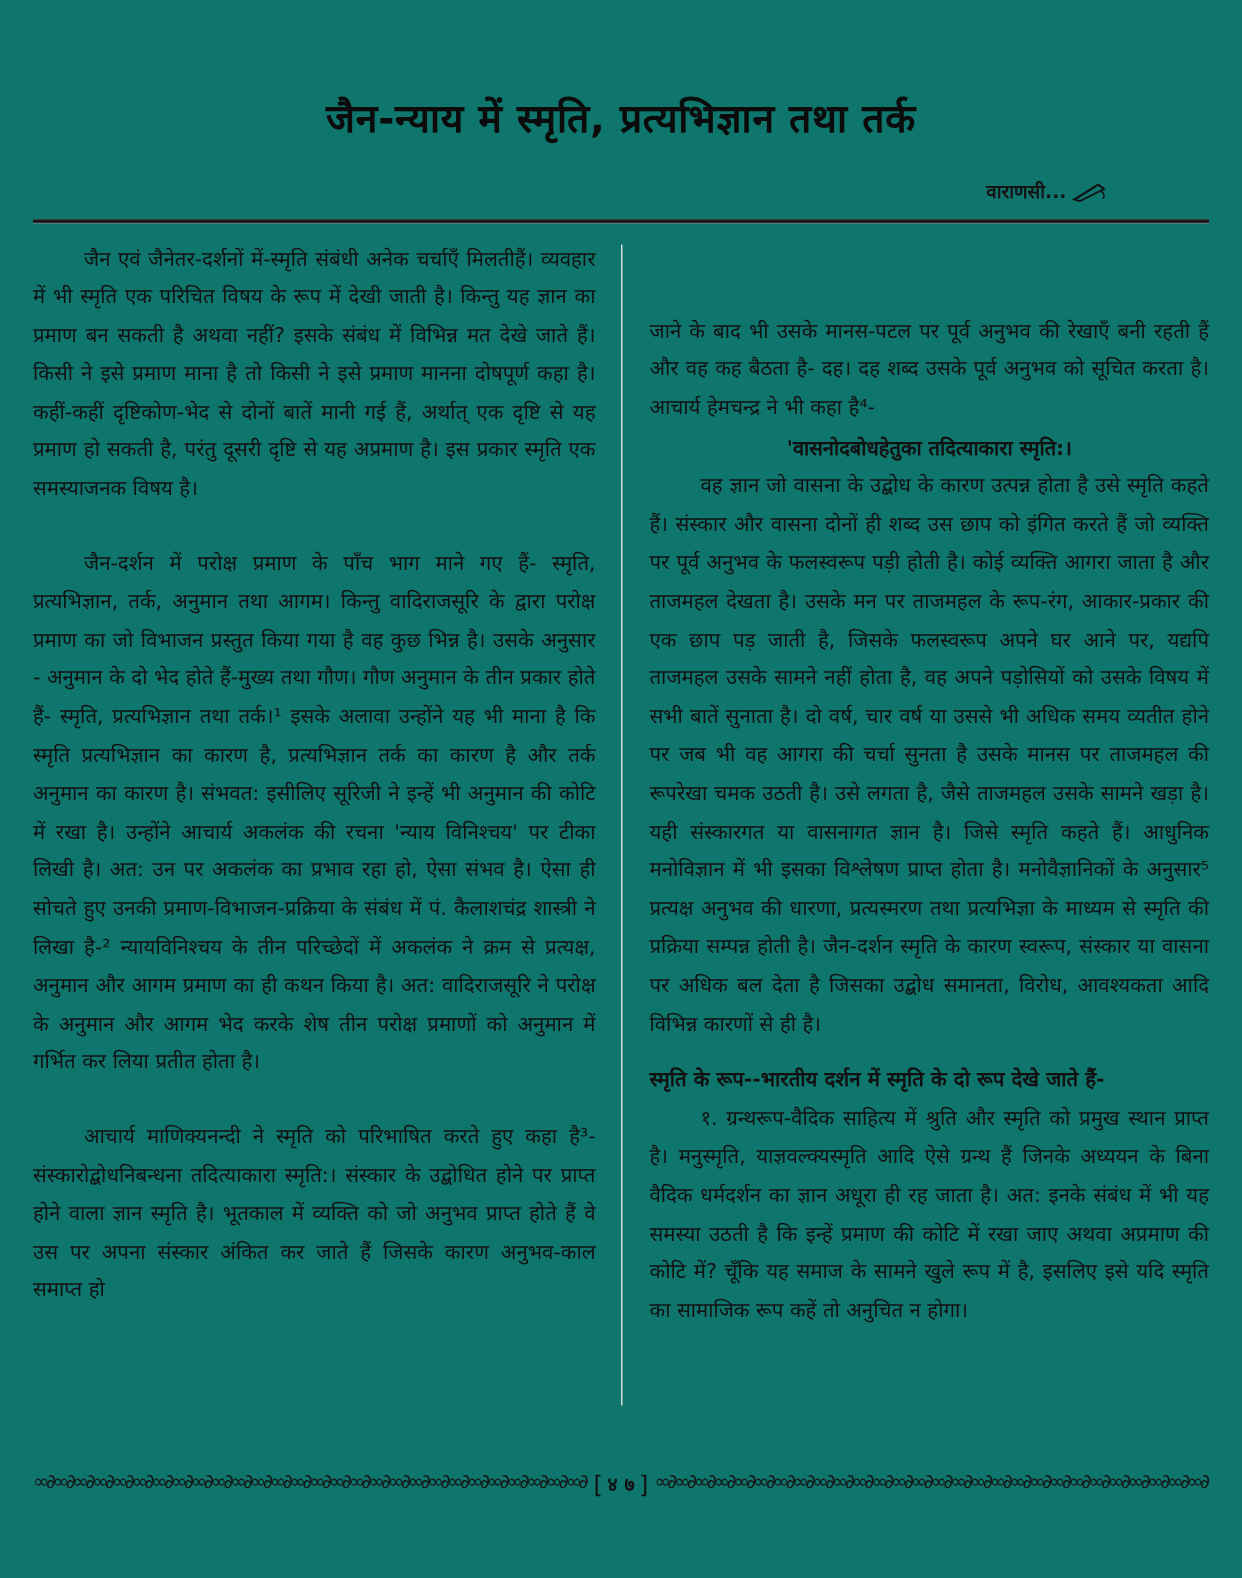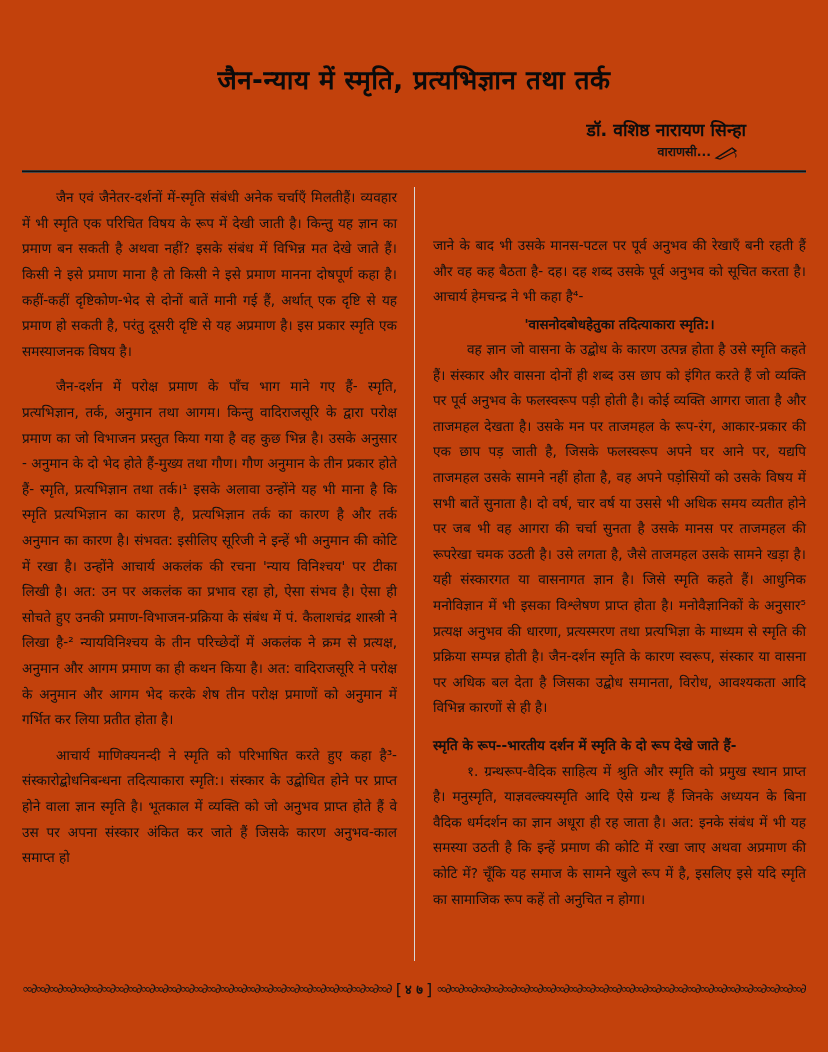--- a/index.html
+++ b/index.html
@@ -14,21 +14,21 @@
     color: #111111;
     position: relative;
     overflow: hidden;
   }
 
   .page {
     position: absolute;
     left: 0; top: 0;
     width: 828px;
     height: 1052px;
-    background: #c2410c;
+    background: #0f766e;
   }
 
   
   .title-block {
     padding-top: 64px;
     text-align: center;
   }
   .doc-title {
     font-size: 26px;
     font-weight: 700;
@@ -105,21 +105,21 @@
     text-align: justify;
     text-justify: inter-word;
     font-size: 13.6px;
     line-height: 25.6px;
     text-indent: 34px;
     color: #111;
     font-family: "DejaVu Sans", sans-serif;
     -webkit-hyphens: none;
     hyphens: none;
   }
-  p.para + p.para { margin-top: 10px; }
+  p.para + p.para { margin-top: 24px; }
 
   p.para.noindent { text-indent: 0; margin-top: 48px; }
 
   p.verse {
     margin: 2px 0 0 0;
     text-align: center;
     font-size: 13.4px;
     font-weight: 700;
     line-height: 25px;
     text-indent: 0;
@@ -185,21 +185,20 @@
 </style>
 </head>
 <body>
 
 <div class="page">
 
   <div class="title-block">
     <div class="doc-title">जैन-न्याय में स्मृति, प्रत्यभिज्ञान तथा तर्क</div>
 
     <div class="author-block">
-      <div class="author-name">डॉ. वशिष्ठ नारायण सिन्हा</div>
       <div class="author-place-row">
         <span class="author-place">वाराणसी...</span>
         <span class="quill-icon">
           <svg width="24" height="14" viewBox="0 0 24 14" aria-hidden="true">
             <path d="M2 12 L18 2 L22 5 L6 13 Z" fill="none" stroke="#111" stroke-width="1.2"></path>
             <path d="M3 12 L17 3.2" stroke="#111" stroke-width="0.8"></path>
             <path d="M18 2 L22 5" stroke="#111" stroke-width="1.2"></path>
             <path d="M20 6.5 C22 7.5 22.5 9.5 21.5 11.5" fill="none" stroke="#111" stroke-width="1"></path>
           </svg>
         </span>

